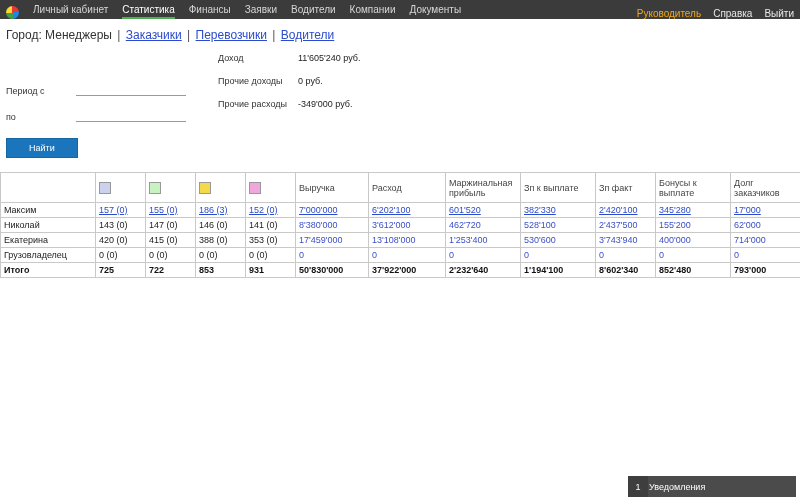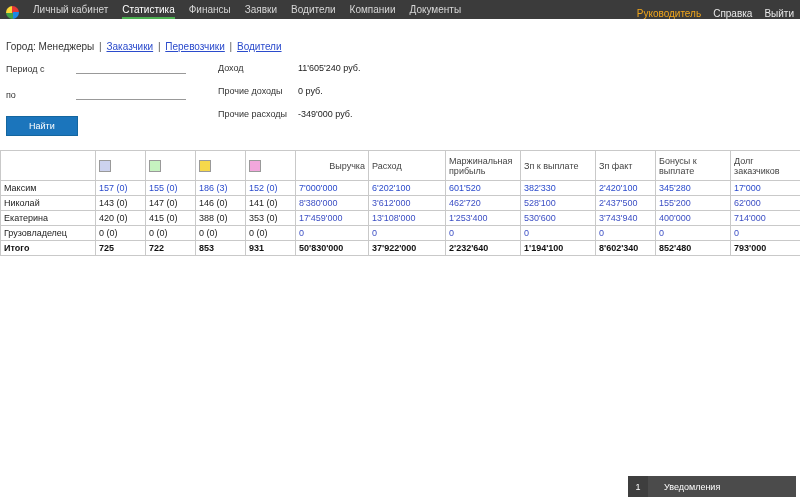--- a/index.html
+++ b/index.html
@@ -18,26 +18,26 @@
     width:13px; height:13px; border-radius:50%;
     background:conic-gradient(#e53935 0 25%, #1e88e5 25% 50%, #43a047 50% 75%, #fdd835 75% 100%);
     flex:0 0 auto;
   }
   .topnav .nav-item { color:#d6d6d6; font-size:10px; cursor:pointer; padding:2px 0; }
   .topnav .nav-item.active { color:#ffffff; border-bottom:2px solid #4caf50; }
   .topnav .spacer { margin-left:auto; }
   .topnav .nav-right { color:#e8e8e8; font-size:10px; cursor:pointer; }
   .topnav .nav-right.role { color:#f2a71b; }
   
-  .subnav { padding:22px 6px 4px 6px; font-size:10px; color:#333; }
+  .subnav { padding:9px 6px 4px 6px; font-size:12px; color:#333; }
   .subnav a { color:#2b4bcc; text-decoration:underline; cursor:pointer; }
   .subnav .sep { color:#555; margin:0 2px; }
   
   .filter-zone { display:flex; padding:6px 6px 0 6px; }
-  .period-form { width:200px; }
+  .period-form { width:200px;margin-top:32px; }
   .form-row { display:flex; align-items:flex-end; margin-bottom:14px; }
   .form-row label { width:70px; font-size:9px; color:#333; }
   .form-row input {
     width:110px; border:none; border-bottom:1px solid #999; outline:none;
     font-size:9px; height:12px; background:transparent;
     font-family:"Liberation Sans", sans-serif;
   }
   .search-btn {
     background:#1b75bc; color:#fff; border:1px solid #14669f;
     font-size:9px; padding:4px 22px; cursor:pointer; margin-top:2px;
@@ -52,33 +52,33 @@
     width:100%; border-collapse:collapse; margin-top:14px;
     font-size:9px; table-layout:fixed;
   }
   table.stats th, table.stats td {
     border:1px solid #c9c9c9; padding:2px 3px; text-align:left;
     overflow:hidden; white-space:nowrap; vertical-align:middle;
   }
   table.stats th { font-weight:normal; color:#444; height:30px; }
   .swatch { width:12px; height:12px; border:1px solid #999; }
   td.money { color:#3c4fc4; }
-  tr.linkrow td.val { color:#2b4bcc; cursor:pointer;margin-left:20px; }
+  tr.linkrow td.val { color:#2b4bcc; text-decoration:underline; cursor:pointer;margin-left:20px; }
   tr.totalrow td { font-weight:bold; color:#111; }
   
   .notify {
     position:absolute; right:4px; bottom:3px; width:168px; height:21px;
     background:#4b4b4b; color:#fff; display:flex; align-items:center;
     font-size:9px; cursor:pointer;
   }
   .notify .badge {
     width:20px; height:100%; background:#3e3e3e; display:flex;
     align-items:center; justify-content:center; font-size:9px;
   }
-  .notify .n-label { margin-left:16px; }
+  .notify .n-label { margin-left:1px; }
 </style>
 </head>
 <body>
 
 <div class="topnav">
   <div class="logo"></div>
   <span id="nav-left" style="display:flex;gap:14px;">
       <span class="nav-item">Личный кабинет</span>
       <span class="nav-item active">Статистика</span>
       <span class="nav-item">Финансы</span>
@@ -151,21 +151,21 @@
         </th>
         <th>
           <div class="swatch" style="background: rgb(198, 243, 192);"></div>
         </th>
         <th>
           <div class="swatch" style="background: rgb(246, 216, 75);"></div>
         </th>
         <th>
           <div class="swatch" style="background: rgb(242, 167, 220);"></div>
         </th>
-        <th style="white-space: normal; text-align: right;">Выручка</th>
+        <th style="white-space: normal;">Выручка</th>
         <th style="white-space: normal;">Расход</th>
         <th style="white-space: normal; margin-left: 28px;">Маржинальная прибыль</th>
         <th style="white-space: normal;">Зп к выплате</th>
         <th style="white-space: normal;">Зп факт</th>
         <th style="white-space: normal;">Бонусы к выплате</th>
         <th style="white-space: normal;">Долг заказчиков</th>
       </tr>
     </thead>
   <tbody id="body-rows">
       <tr class="linkrow">

